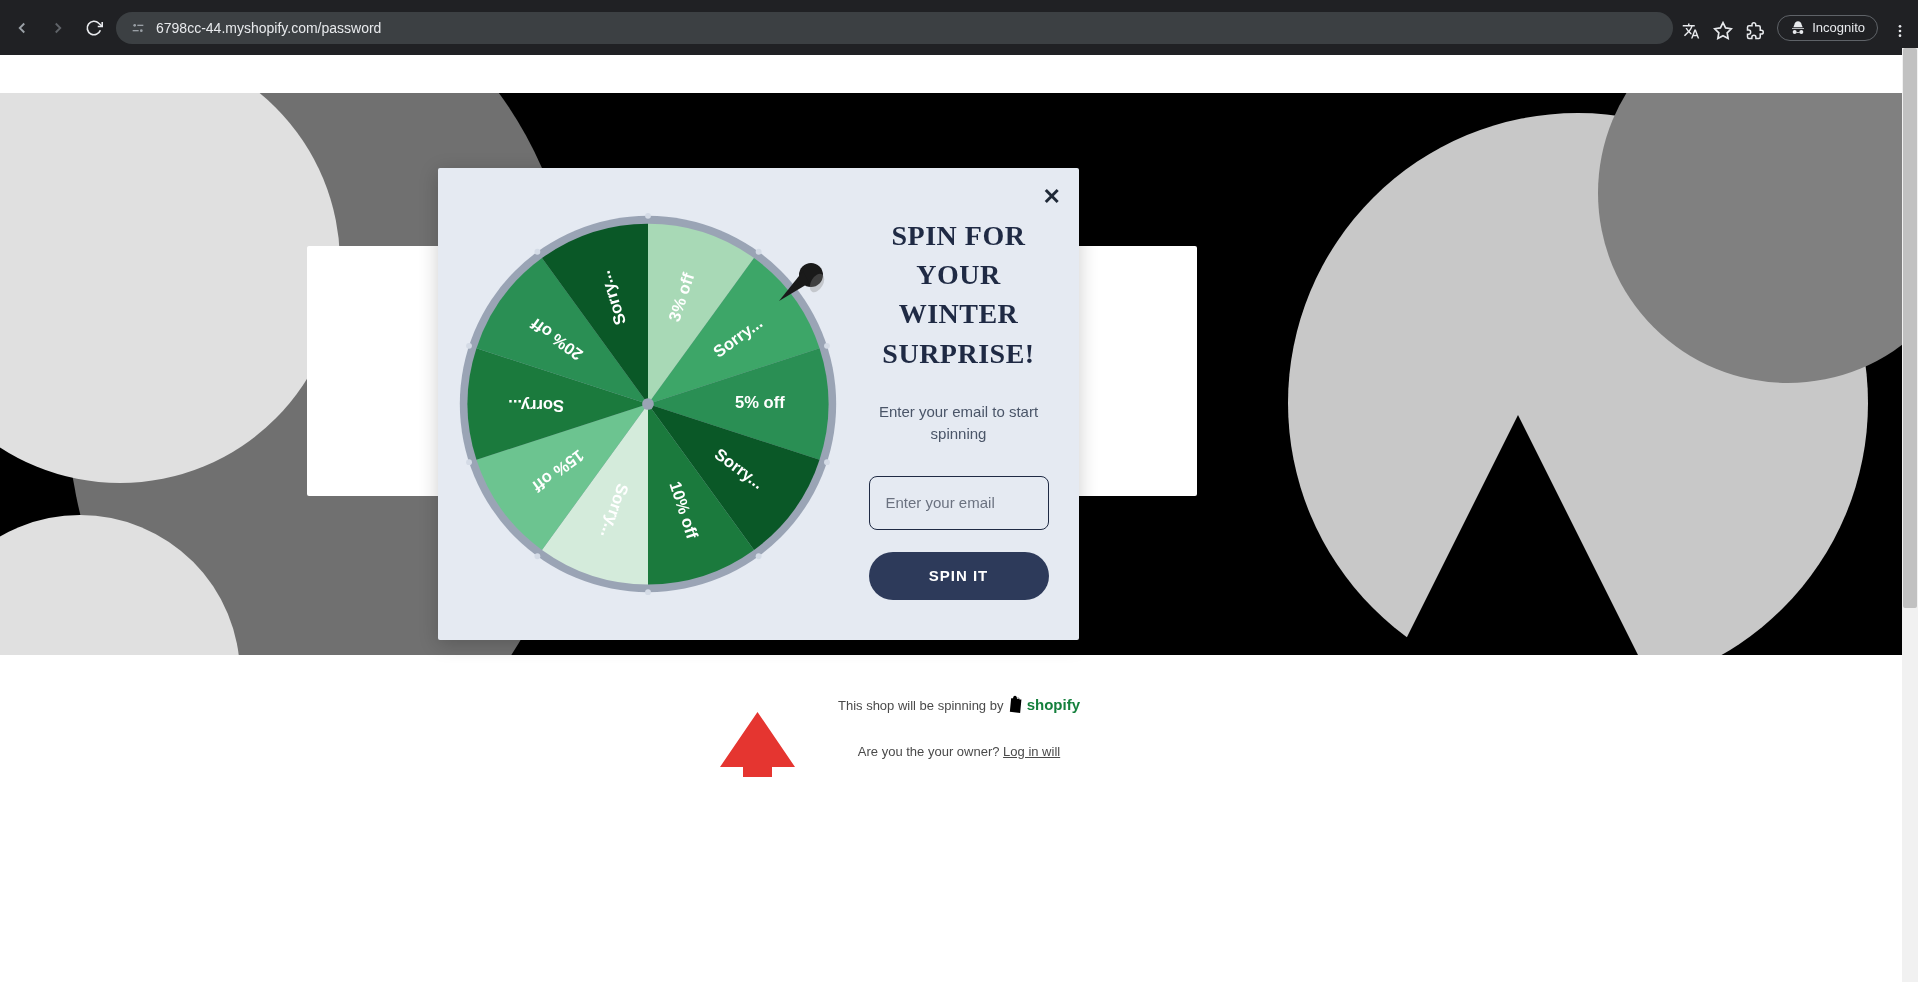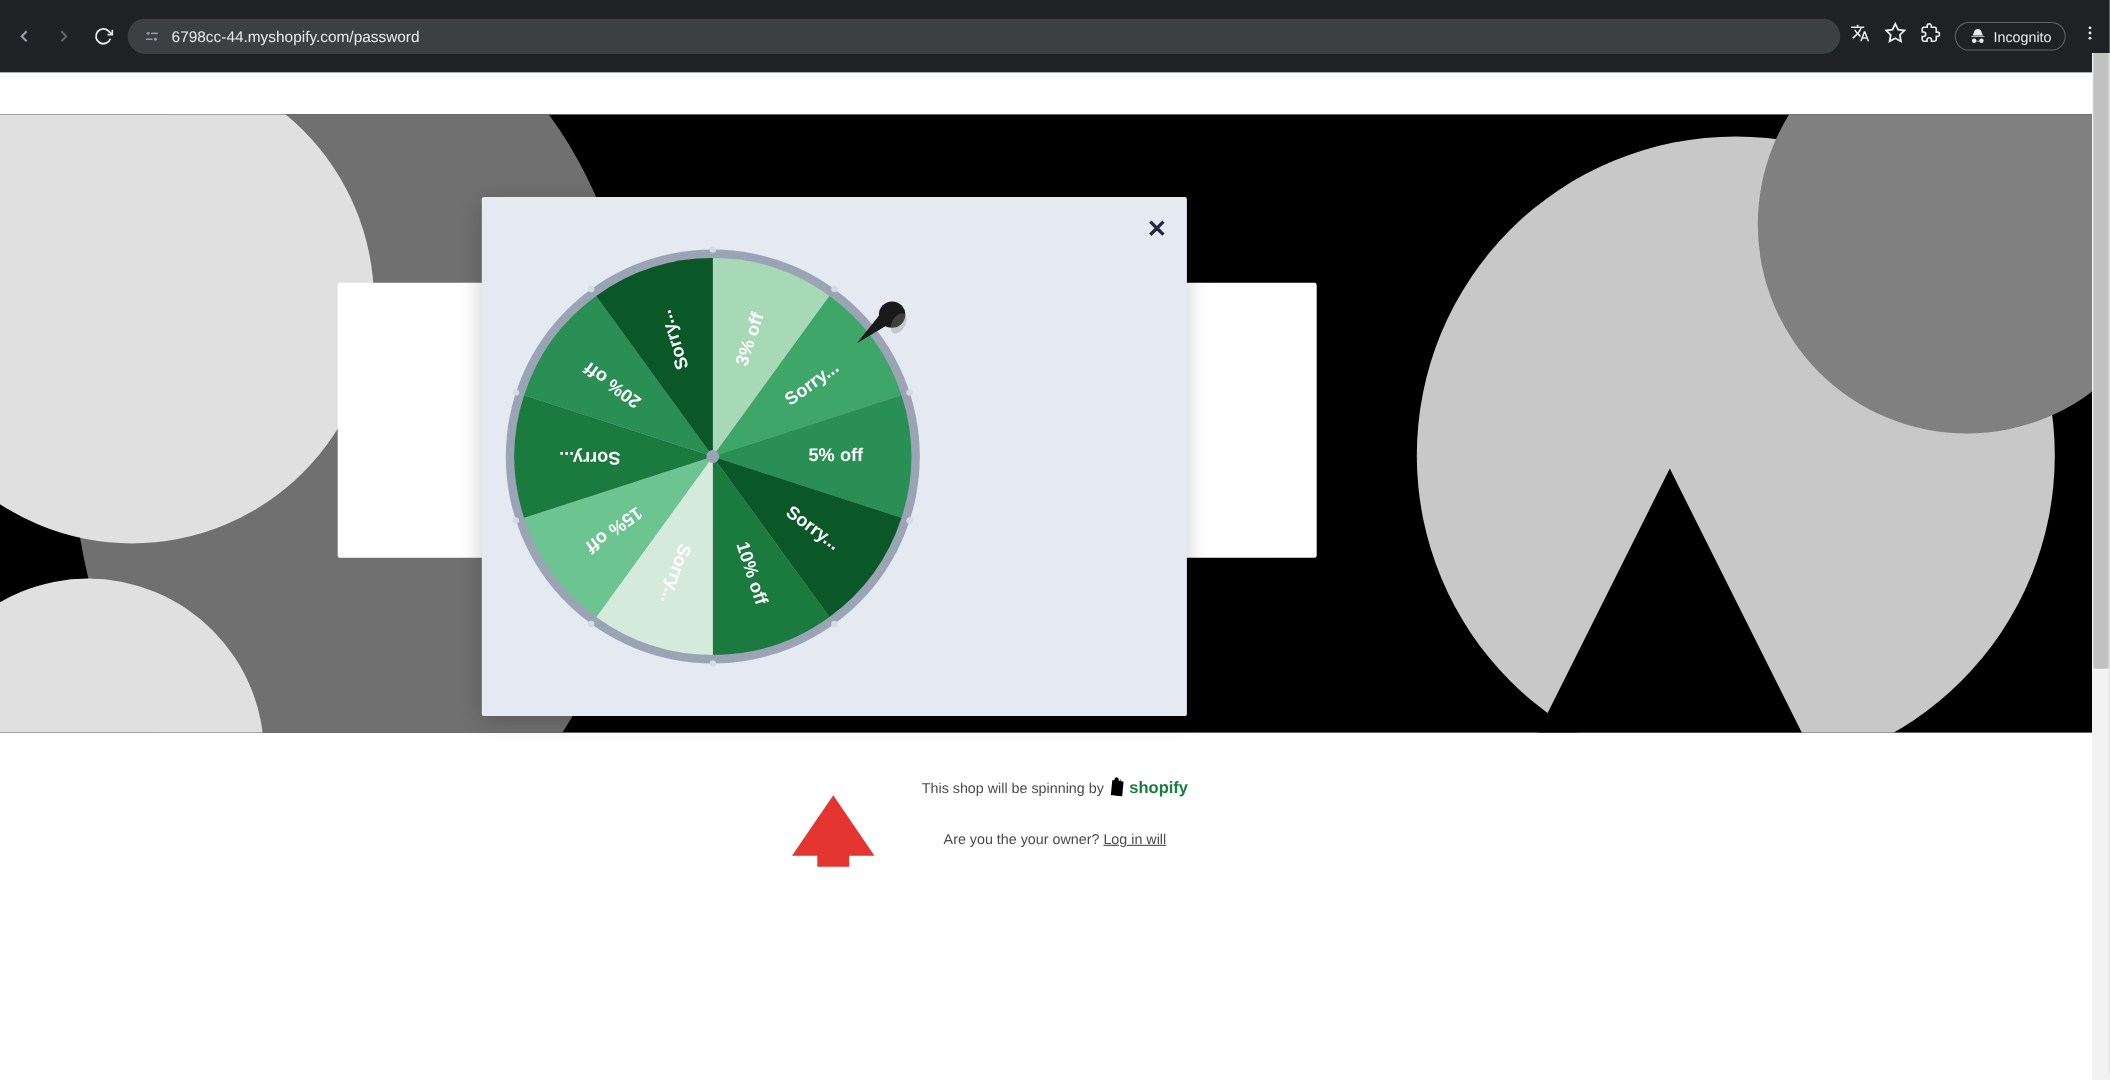--- a/index.html
+++ b/index.html
@@ -1,25 +1,25 @@
 <!DOCTYPE html>
 <html><head>
 <meta charset="utf-8">
 <style>
 * { margin: 0; padding: 0; box-sizing: border-box; }
 body { font-family: Arial, sans-serif; background: #fff; overflow-x: hidden; }
 
 
-.browser-chrome { background: #202124; height: 66px; display: flex; align-items: center; padding: 3px 8px; gap: 8px; }
+.browser-chrome { background: #202124; height: 55px; display: flex; align-items: center; padding: 3px 8px; gap: 8px; }
 .nav-btn { width: 28px; height: 28px; display: flex; align-items: center; justify-content: center; color: #9aa0a6; border: none; background: transparent; cursor: pointer; border-radius: 50%; }
 .nav-btn.active { color: #e8eaed; }
 .url-bar { flex: 1; background: #3c4043; height: 32px; border-radius: 16px; display: flex; align-items: center; padding: 0 14px; gap: 10px; color: #e8eaed; font-size: 14px; }
 .url-icon { width:16px; height:16px; display:flex; align-items:center; justify-content:center; color:#9aa0a6; font-size:12px;}
 .url-text { color: #e8eaed; }
-.chrome-right { display: flex; align-items: flex-start; gap: 12px; }
+.chrome-right { display: flex; align-items: flex-end; gap: 12px; }
 .chrome-icon { color: #e8eaed; width: 20px; height: 20px; display: flex; align-items: center; justify-content: center; cursor: pointer; }
 .incognito-badge { display: flex; align-items: center; gap: 6px; color: #e8eaed; font-size: 13px; border: 1px solid #5f6368; border-radius: 16px; padding: 4px 12px; }
 
 
 .page { position: relative; width: 100%; }
 .top-strip { height: 38px; background: #fff; }
 .hero-bg { position: relative; height: 562px; background: #000; overflow: hidden; }
 .bg-shape { position: absolute; }
 .bg-shape.lg-left { width: 440px; height: 440px; border-radius: 50%; background: #e0e0e0; left: -100px; top: -50px; }
 .bg-shape.gray-block { width: 520px; height: 780px; background: #707070; left: 65px; top: -100px; border-radius: 50%; }
@@ -205,20 +205,32 @@
             <circle cx="200" cy="200" r="6" fill="#9aa4b5"></circle>
           </svg>
         <svg class="pointer" width="48" height="48" viewBox="0 0 48 48">
           <ellipse cx="34" cy="14" rx="12" ry="12" fill="#1a1a1a"></ellipse>
           <path d="M 26 10 L 2 40 L 32 22 Z" fill="#1a1a1a"></path>
           <ellipse cx="40" cy="22" rx="6" ry="10" fill="#888" opacity="0.35" transform="rotate(30 40 22)"></ellipse>
         </svg>
       </div>
     </div>
 
+    <div class="form-side">
+      <div class="modal-title">
+        <div>SPIN FOR</div>
+        <div>YOUR</div>
+        <div>WINTER</div>
+        <div>SURPRISE!</div>
+      </div>
+      <div class="modal-sub">Enter your email to start spinning</div>
+      <input type="text" class="email-input" placeholder="Enter your email" style="">
+      <br>
+      <button class="spin-btn">SPIN IT</button>
+    </div>
   </div>
 
   <div class="red-arrow">
     <svg width="75" height="135" viewBox="0 0 75 135">
       <polygon points="37.5,0 75,55 52,55 52,135 23,135 23,55 0,55" fill="#e53530"></polygon>
     </svg>
   </div>
 </div>
 
 <div class="scrollbar-track">

